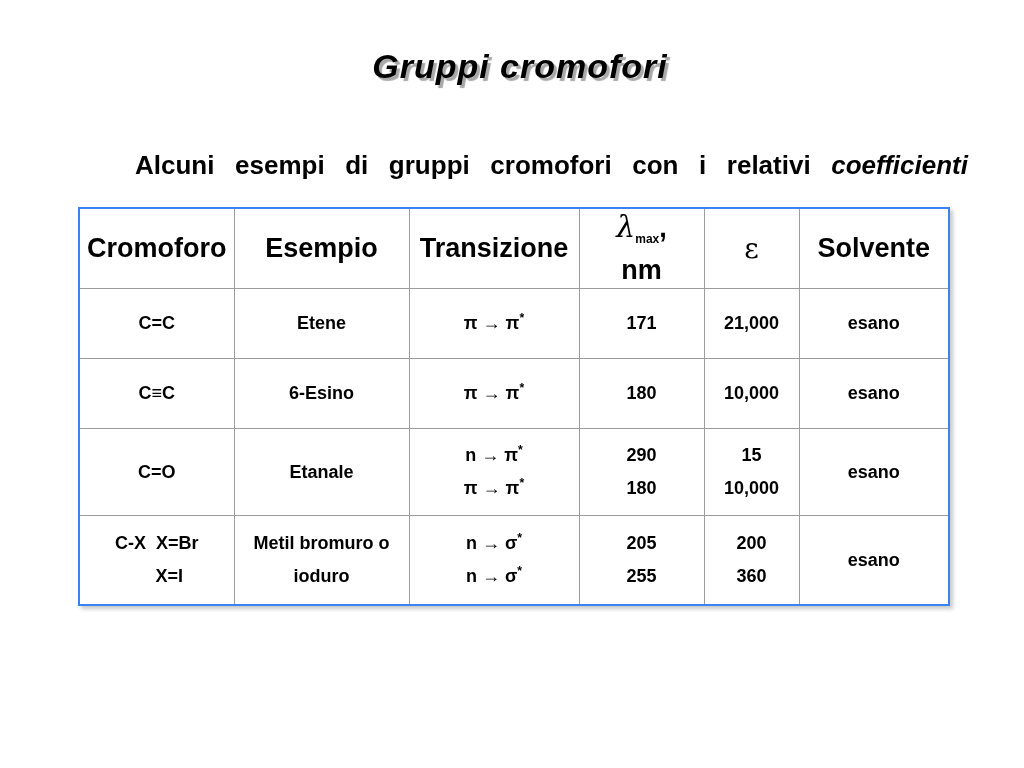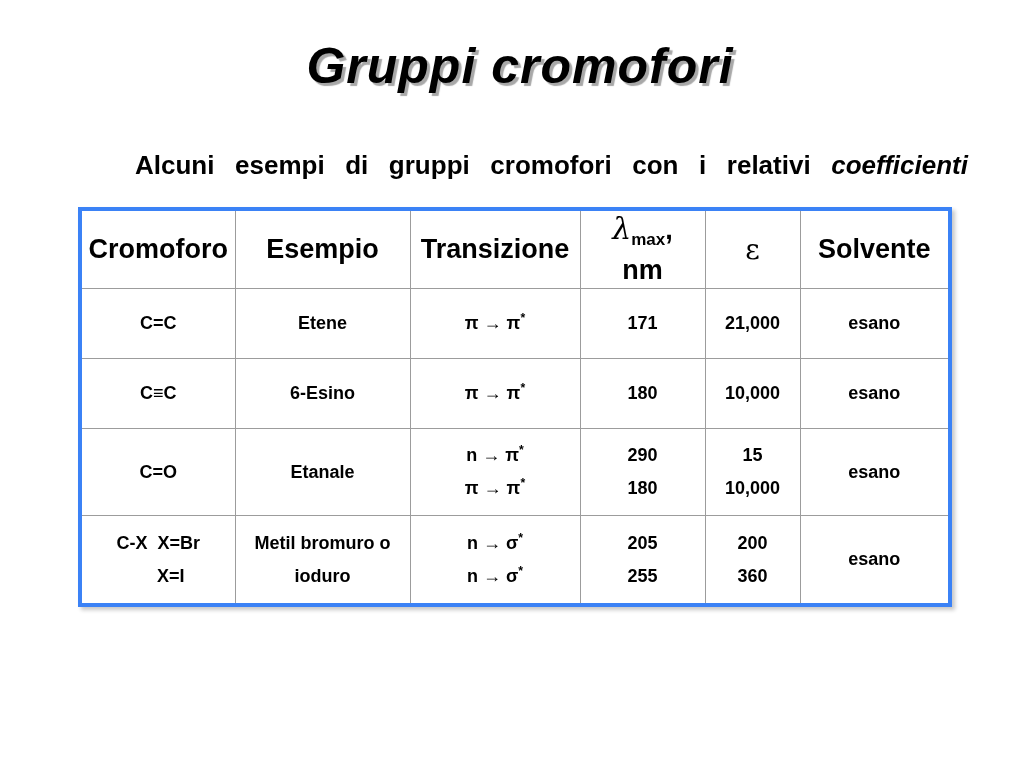--- a/index.html
+++ b/index.html
@@ -3,52 +3,52 @@
 <meta charset="utf-8">
 <style>
   html,body{margin:0;padding:0;background:#fff;}
   .slide{
     position:relative;width:1024px;height:768px;background:#ffffff;overflow:hidden;
     font-family:"Liberation Sans","DejaVu Sans",sans-serif;color:#000;
   }
   
   .title{
     margin:36px 0 0 16px;text-align:center;
-    font-size:50px;line-height:60px;font-weight:bold;font-style:italic;
+    font-size:34px;line-height:60px;font-weight:bold;font-style:italic;
     letter-spacing:1px;
     text-shadow:3px 3px 1px #a8a8a8;
   }
   
   .intro{
     margin:50px 56px 0 135px;
     font-size:26px;line-height:38px;font-weight:bold;
   }
   .intro-line1{text-align:justify;text-align-last:justify;}
   .intro-line2{text-align:left;}
   .intro em{font-style:italic;}
   .eps{font-family:"DejaVu Serif",serif;}
   
   table.chromo{
     margin:23px 0 0 78px;
     width:870px;border-collapse:collapse;table-layout:fixed;
-    border:4px solid #3b82f6;
+    border:2px solid #3b82f6;
     box-shadow:3px 3px 4px rgba(0,0,0,0.22);
   }
   table.chromo th,table.chromo td{
     border:1px solid #9c9c9c;
     text-align:center;vertical-align:middle;
     padding:2px 6px;
     overflow:hidden;
   }
   table.chromo th{font-size:27px;font-weight:bold;line-height:31px;}
   table.chromo td{font-size:18px;font-weight:bold;line-height:33px;}
   tr.h73{height:73px} tr.h70a{height:70px} tr.h70b{height:70px}
   tr.h87{height:87px} tr.h88{height:88px} tr.h89{height:89px}
   .lambda-sym{font-family:"DejaVu Serif",serif;font-style:italic;font-weight:normal;font-size:30px;}
-  .lambda-sub{font-size:17px;font-weight:bold;}
+  .lambda-sub{font-size:12px;font-weight:bold;}
   th .eps-head{font-family:"DejaVu Serif",serif;font-weight:normal;font-size:28px;}
   td sup{font-size:68%;line-height:0;}
 </style>
 </head>
 <body>
 
 <div class="slide">
 
   <h1 class="title">Gruppi cromofori</h1>
 

